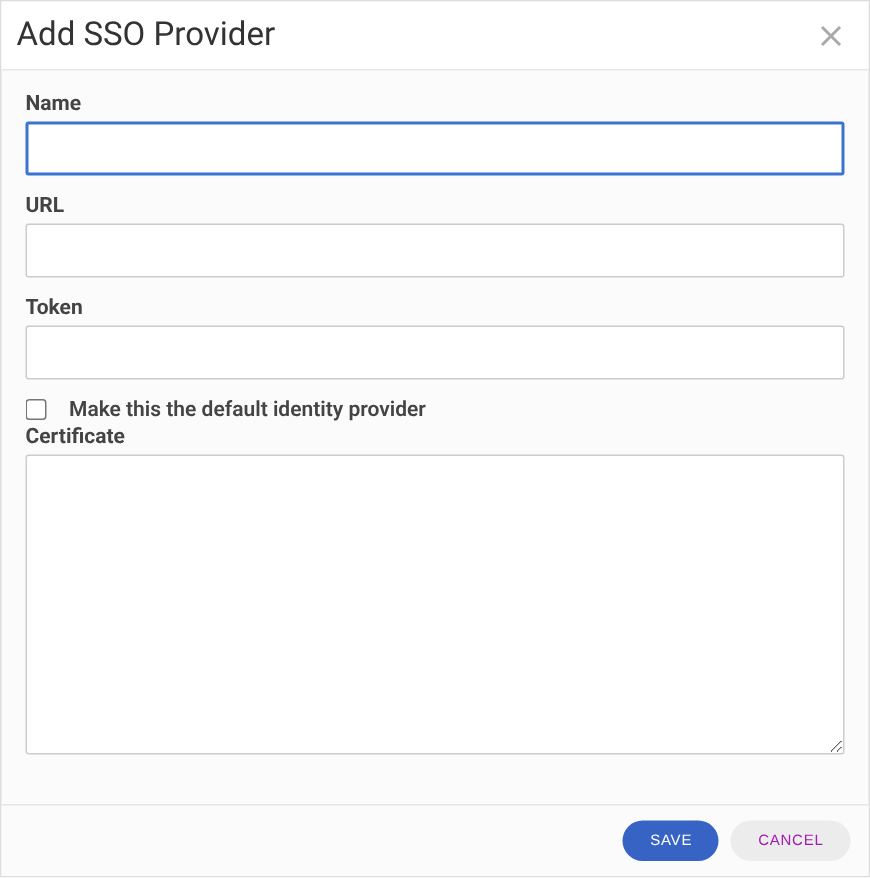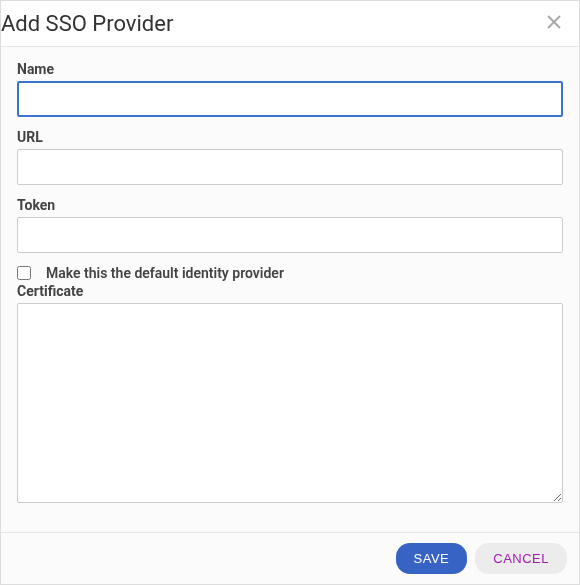--- a/index.html
+++ b/index.html
@@ -18,21 +18,22 @@
       width: 580px;
       height: 585px;
       border: 1px solid #ddd;
       display: flex;
       flex-direction: column;
       background: #fbfbfb;
     }
     .dialog-header {
       display: flex;
       justify-content: space-between;
-      padding: 10px 14px 10px 0;
+      align-items: center;
+      padding: 10px 14px 10px 10px;
       border-bottom: 1px solid #e6e6e6;
       background: #fff;
     }
     .dialog-title {
       font-size: 22px;
       font-weight: 400;
       color: #333;
     }
     .close-btn {
       width: 22px;
@@ -112,21 +113,21 @@
     .dialog-footer {
       display: flex;
       justify-content: flex-end;
       gap: 8px;
       padding: 10px 12px;
       border-top: 1px solid #e6e6e6;
       background: #fbfbfb;
     }
     .btn {
       padding: 8px 18px;
-      font-size: 13px;
+      font-size: 10px;
       font-weight: 500;
       border: none;
       border-radius: 14px;
       cursor: pointer;
       letter-spacing: 0.5px;
     }
     .btn-primary {
       background: #3764c4;
       color: #fff;
     }

